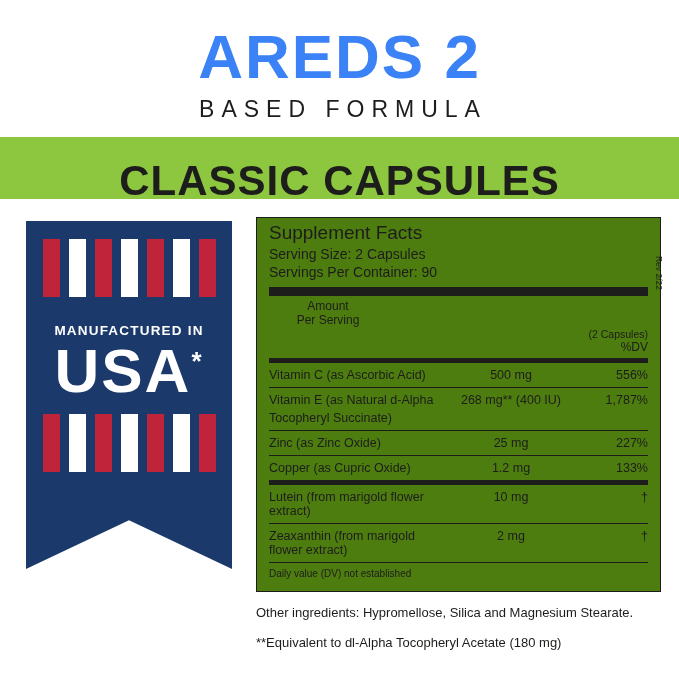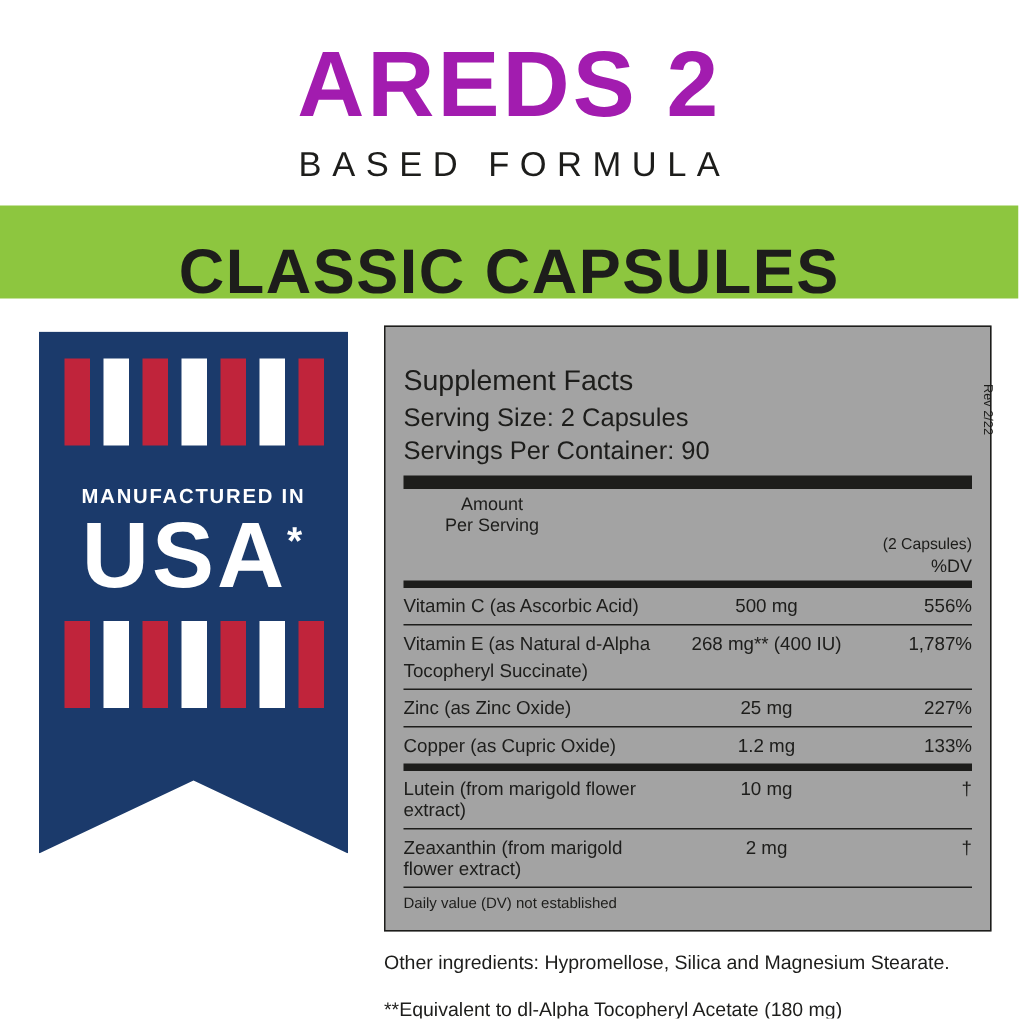--- a/index.html
+++ b/index.html
@@ -23,21 +23,21 @@
 
   
   .header {
     padding-top: 26px;
     text-align: center;
   }
   .brand-title {
     font-size: 62px;
     font-weight: bold;
     letter-spacing: 2px;
-    color: #a21caf;
+    color: #3b82f6;
     line-height: 1.0;
     font-family: "Liberation Sans", sans-serif;
   }
   .brand-sub {
     margin-top: 8px;
     font-size: 23px;
     font-weight: normal;
     letter-spacing: 7px;
     color: #1d1d1b;
     padding-left: 7px;
@@ -123,33 +123,33 @@
   }
 
   
   .facts-wrap {
     flex: 1 1 auto;
     padding-left: 14px;
     box-sizing: border-box;
   }
   .facts {
     border: 1.5px solid #1d1d1b;
-    padding: 26px 12px 12px 12px;
+    padding: 4px 12px 12px 12px;
     box-sizing: border-box;
     position: relative;
-    background: #a3a3a3;
+    background: #4d7c0f;
   }
   .facts-title {
     font-size: 19px;
     font-weight: normal;
     color: #1d1d1b;
     margin-bottom: 2px;
   }
   .facts-serving {
-    font-size: 17px;
+    font-size: 14px;
     color: #1d1d1b;
     line-height: 1.28;
   }
   .rule-thick {
     border: none;
     border-top: 9px solid #1d1d1b;
     margin: 5px 0 2px 0;
   }
   .rule-thin {
     border: none;

